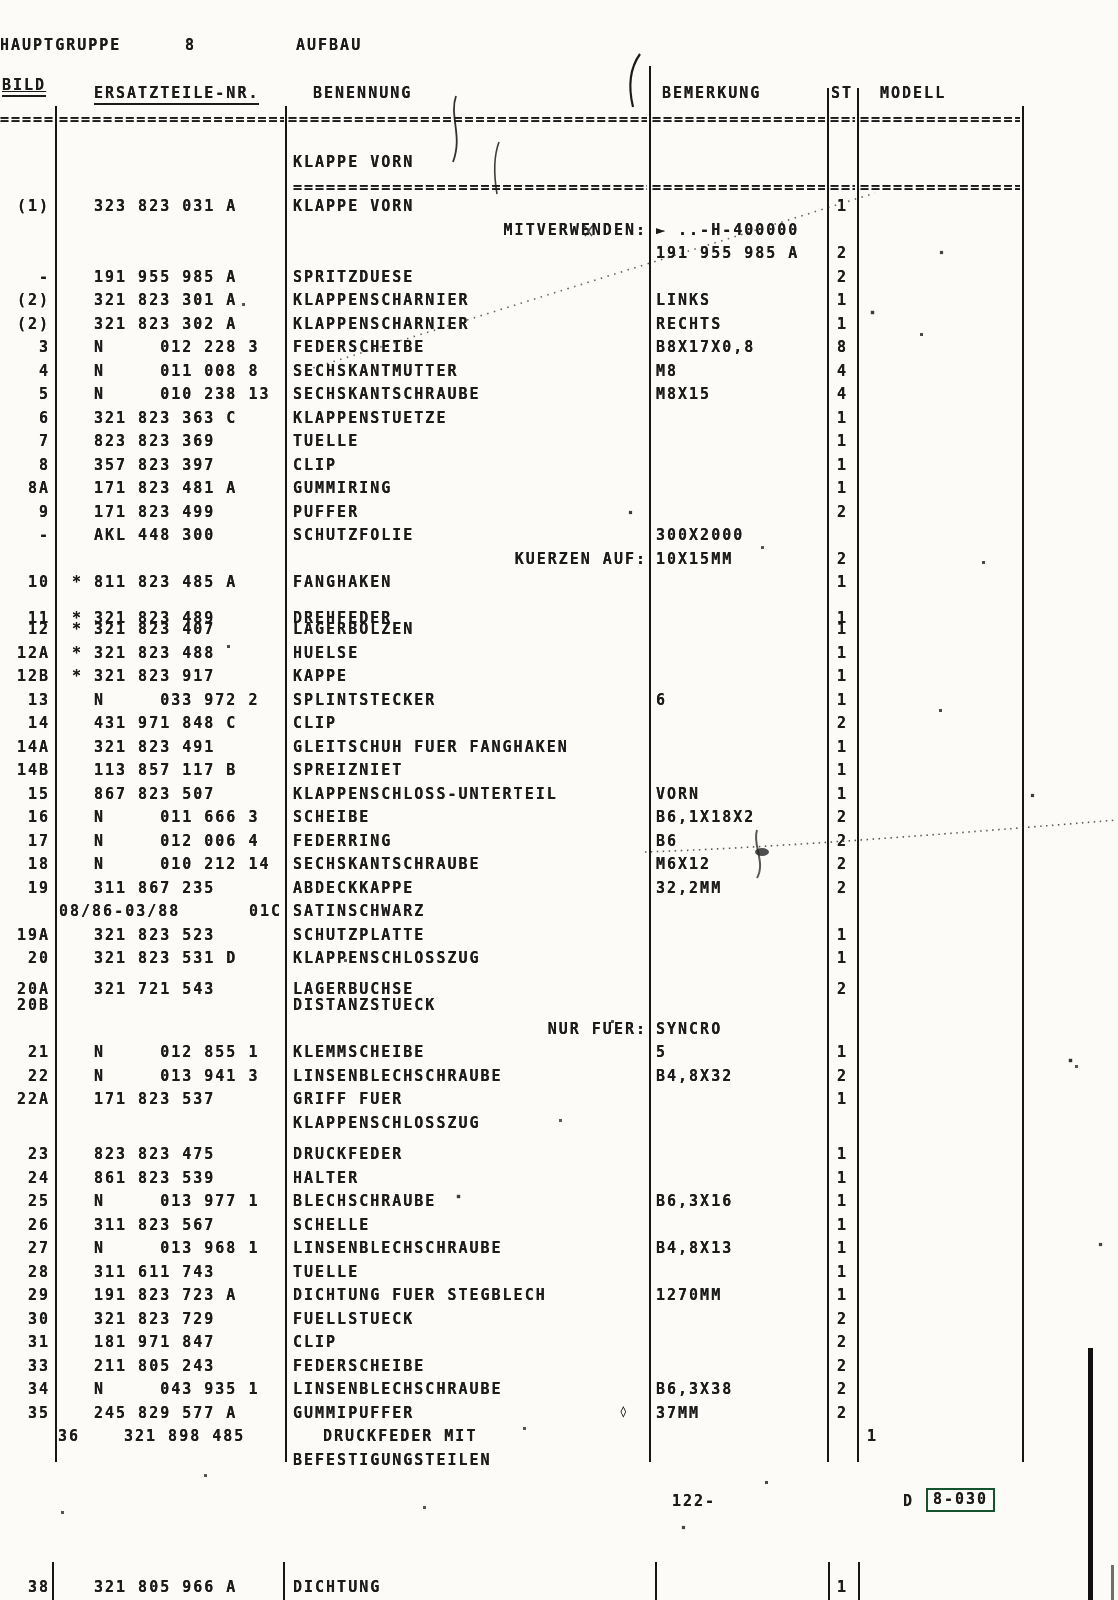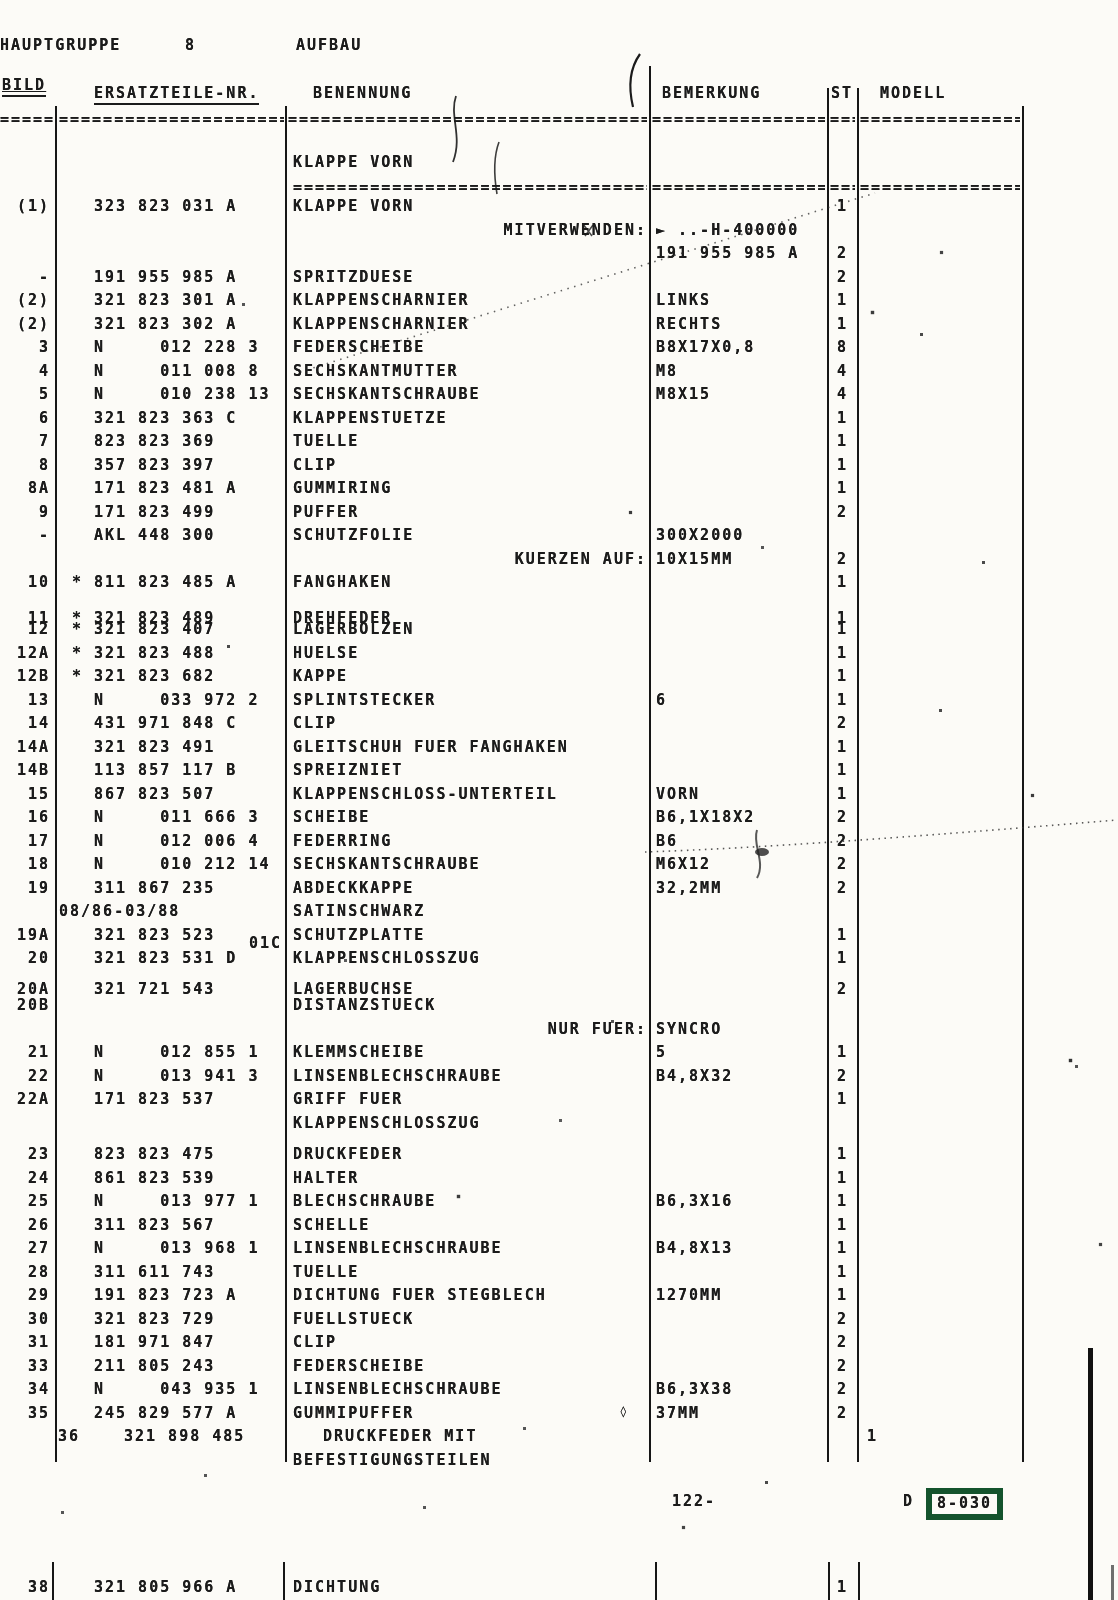--- a/index.html
+++ b/index.html
@@ -18,28 +18,28 @@
   .vseg{position:absolute; width:2px; background:#161616;}
   
   .sep{position:absolute; height:16px; overflow:hidden; letter-spacing:2px; font-size:15px;}
   
   .row{position:absolute; left:0; width:1060px; height:22px;}
   .cell{position:absolute; white-space:pre; letter-spacing:2px;}
   .c-bild{left:0; width:50px; text-align:right;}
   .c-bild.wide{left:59px; width:160px; text-align:left;}
   .c-star{left:72px;}
   .c-nr{left:94px; width:188px;}
-  .c-nr.right{text-align:right;margin-top:32px;}
+  .c-nr.right{text-align:right;}
   .c-ben{left:293px; width:354px;}
   .c-ben.right{text-align:right;}
   .c-sym{left:620px; top:1px; font-size:11px; letter-spacing:0;}
   .c-bem{left:656px; width:168px;}
   .c-st{left:828px; width:29px; text-align:center;}
   
-  .sheet-box{border:6px solid #14532d; padding:0 5px 2px 5px;}
+  .sheet-box{border:2px solid #14532d; padding:0 5px 2px 5px;}
   
   .noise{position:absolute; left:0; top:0; width:1px; height:1px; background:transparent;
     box-shadow:
       872px 312px 0 1.2px #3c3c3c, 921px 334px 0 1px #4a4a4a, 941px 252px 0 1.1px #444,
       630px 512px 0 1.1px #3c3c3c, 762px 547px 0 1px #555, 1032px 795px 0 1.1px #3c3c3c,
       243px 304px 0 1px #555, 228px 646px 0 1px #4a4a4a, 458px 1196px 0 1.2px #3c3c3c,
       524px 1428px 0 1px #555, 683px 1527px 0 1.1px #444, 766px 1482px 0 1px #4a4a4a,
       424px 1507px 0 1px #555, 983px 562px 0 1px #4a4a4a, 612px 1021px 0 1px #555,
       1070px 1060px 0 1.2px #333, 1076px 1066px 0 1px #555, 940px 710px 0 1px #4a4a4a,
       205px 1475px 0 1px #555, 560px 1120px 0 1px #5a5a5a, 345px 960px 0 1px #5a5a5a,
@@ -206,21 +206,21 @@
       <div class="row" style="top: 643.5px;">
         <span class="cell c-bild">12A</span>
         <span class="cell c-star">*</span>
         <span class="cell c-nr">321 823 488</span>
         <span class="cell c-ben">HUELSE</span>
         <span class="cell c-st">1</span>
       </div>
       <div class="row" style="top: 667px;">
         <span class="cell c-bild">12B</span>
         <span class="cell c-star">*</span>
-        <span class="cell c-nr">321 823 682</span>
+        <span class="cell c-nr">321 823 917</span>
         <span class="cell c-ben">KAPPE</span>
         <span class="cell c-st">1</span>
       </div>
       <div class="row" style="top: 690.5px;">
         <span class="cell c-bild">13</span>
         <span class="cell c-nr">N     033 972 2</span>
         <span class="cell c-ben">SPLINTSTECKER</span>
         <span class="cell c-bem">6</span>
         <span class="cell c-st">1</span>
       </div>

